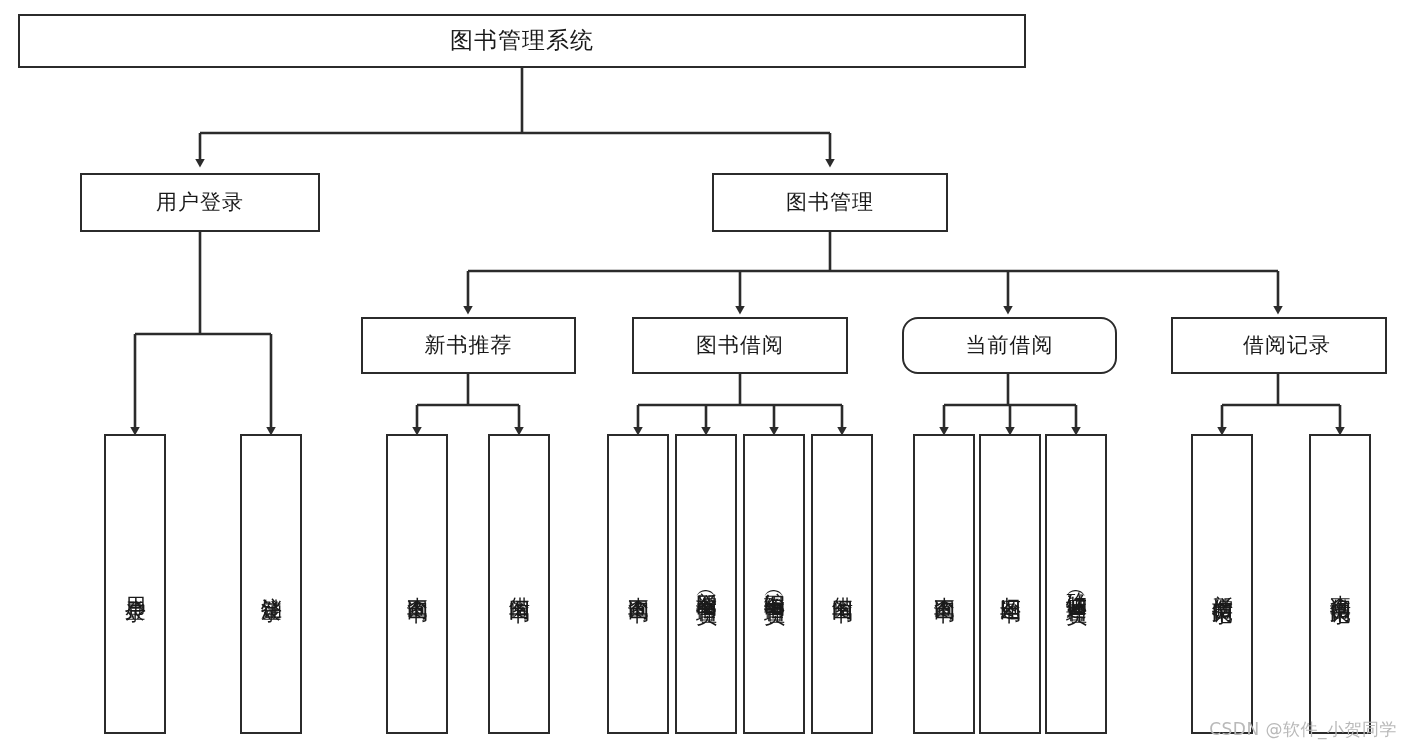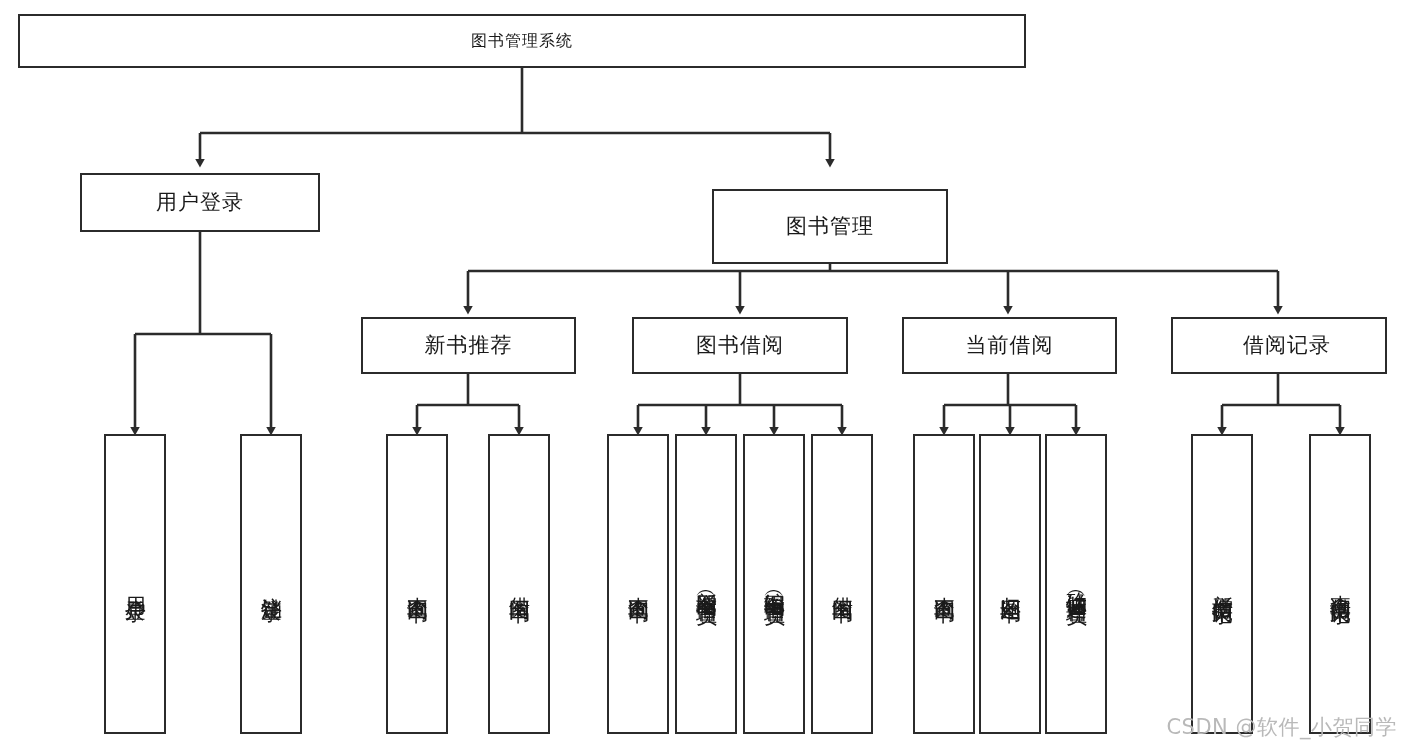--- a/index.html
+++ b/index.html
@@ -31,21 +31,21 @@
     box-sizing: border-box;
     background: #ffffff;
     border: 2px solid #2b2b2b;
     display: flex;
     align-items: center;
     justify-content: center;
     color: #1a1a1a;
     line-height: 1.12;
   }
   .node.level0 {
-    font-size: 16px;
+    font-size: 23px;
   }
   .node.level1 {
     font-size: 21px;
   }
   .node.level2 {
     font-size: 21px;
   }
   .node.leaf {
     align-items: center;
     justify-content: center;
@@ -60,21 +60,21 @@
     line-height: 1;
   }
   .hlabel {
     white-space: nowrap;
     letter-spacing: 1px;
   }
   #watermark {
     position: absolute;
     right: 8px;
     bottom: 6px;
-    font-size: 21px;
+    font-size: 17px;
     color: #b9b9b9;
     letter-spacing: 0.5px;
     white-space: nowrap;
     user-select: none;
     margin-left: 20px;
   }
 </style>
 </head>
 <body>
 
@@ -131,33 +131,33 @@
   </svg>
 
   <div class="node level0" style="left:18px; top:14px; width:1008px; height:54px;">
     <span class="hlabel">图书管理系统</span>
   </div>
 
   <div class="node level1" style="left:80px; top:173px; width:240px; height:59px;">
     <span class="hlabel">用户登录</span>
   </div>
 
-  <div class="node level1" style="left:712px; top:173px; width:236px; height:75px;margin-top:16px;">
+  <div class="node level1" style="left:712px; top:173px; width:236px; height:59px;">
     <span class="hlabel">图书管理</span>
   </div>
 
   <div class="node level2" style="left:361px; top:317px; width:215px; height:57px;">
     <span class="hlabel">新书推荐</span>
   </div>
 
   <div class="node level2" style="left:632px; top:317px; width:216px; height:57px;justify-content:center;">
     <span class="hlabel">图书借阅</span>
   </div>
 
-  <div class="node level2" style="left:902px; top:317px; width:215px; height:57px;">
+  <div class="node level2" style="left:902px; top:317px; width:215px; height:57px;border-radius:16px;">
     <span class="hlabel">当前借阅</span>
   </div>
 
   <div class="node level2" style="left:1171px; top:317px; width:216px; height:57px;padding-left:16px;">
     <span class="hlabel">借阅记录</span>
   </div>
 
   <div class="node leaf" style="left:104px; top:434px; width:62px; height:300px;">
     <span class="vlabel">用户登录</span>
   </div>

